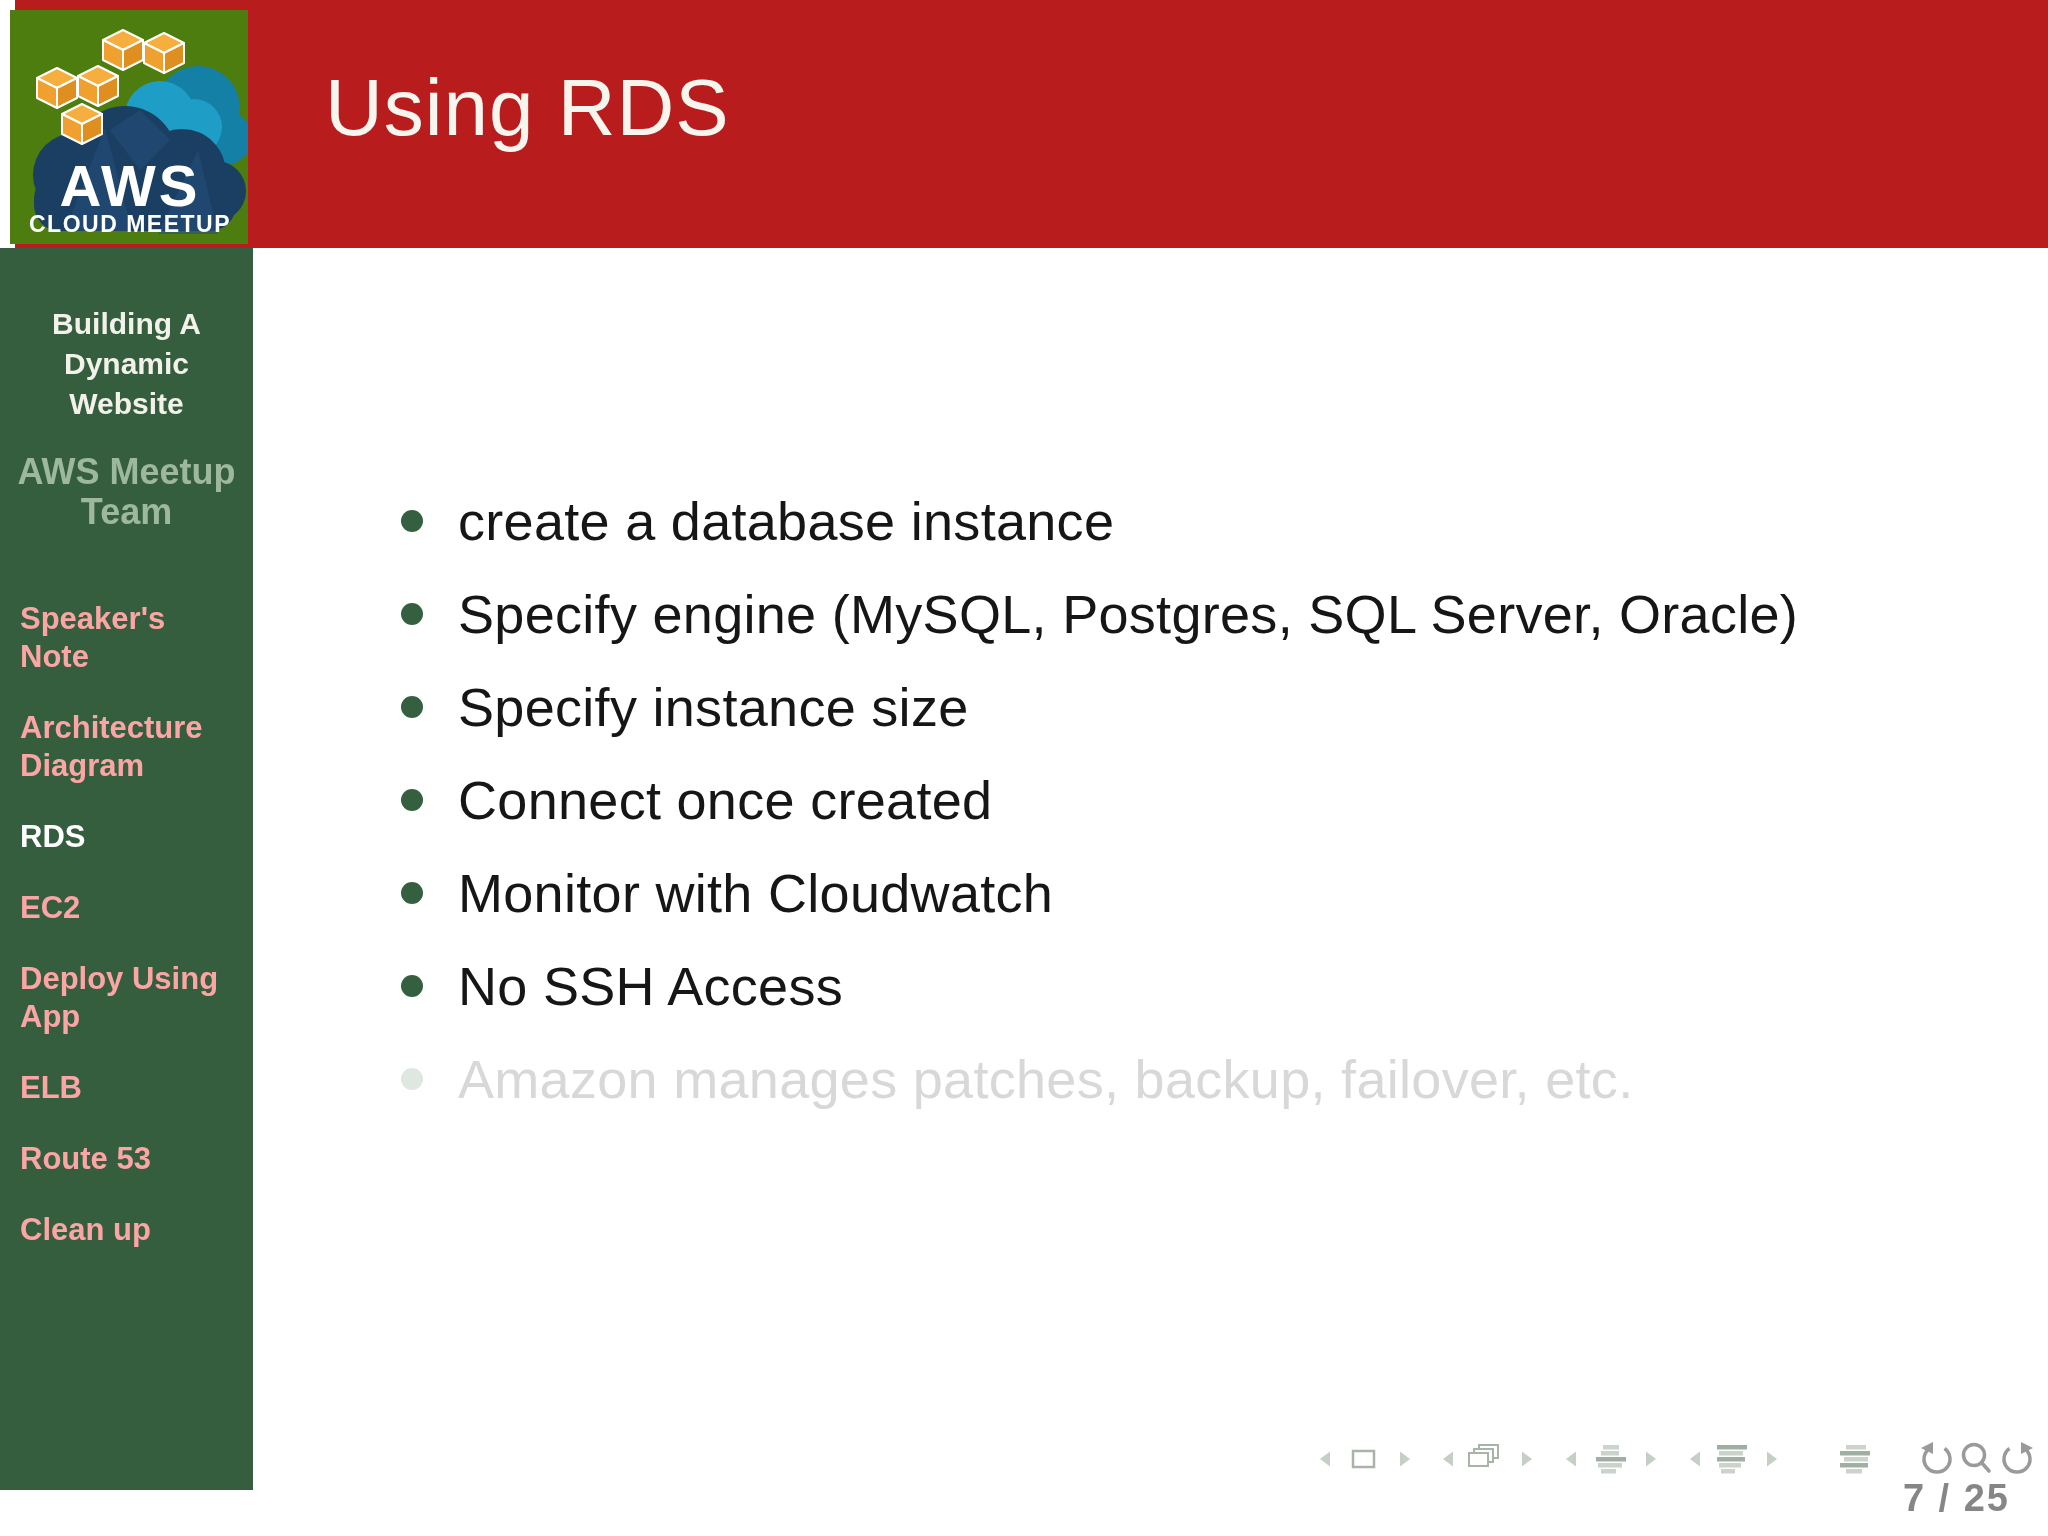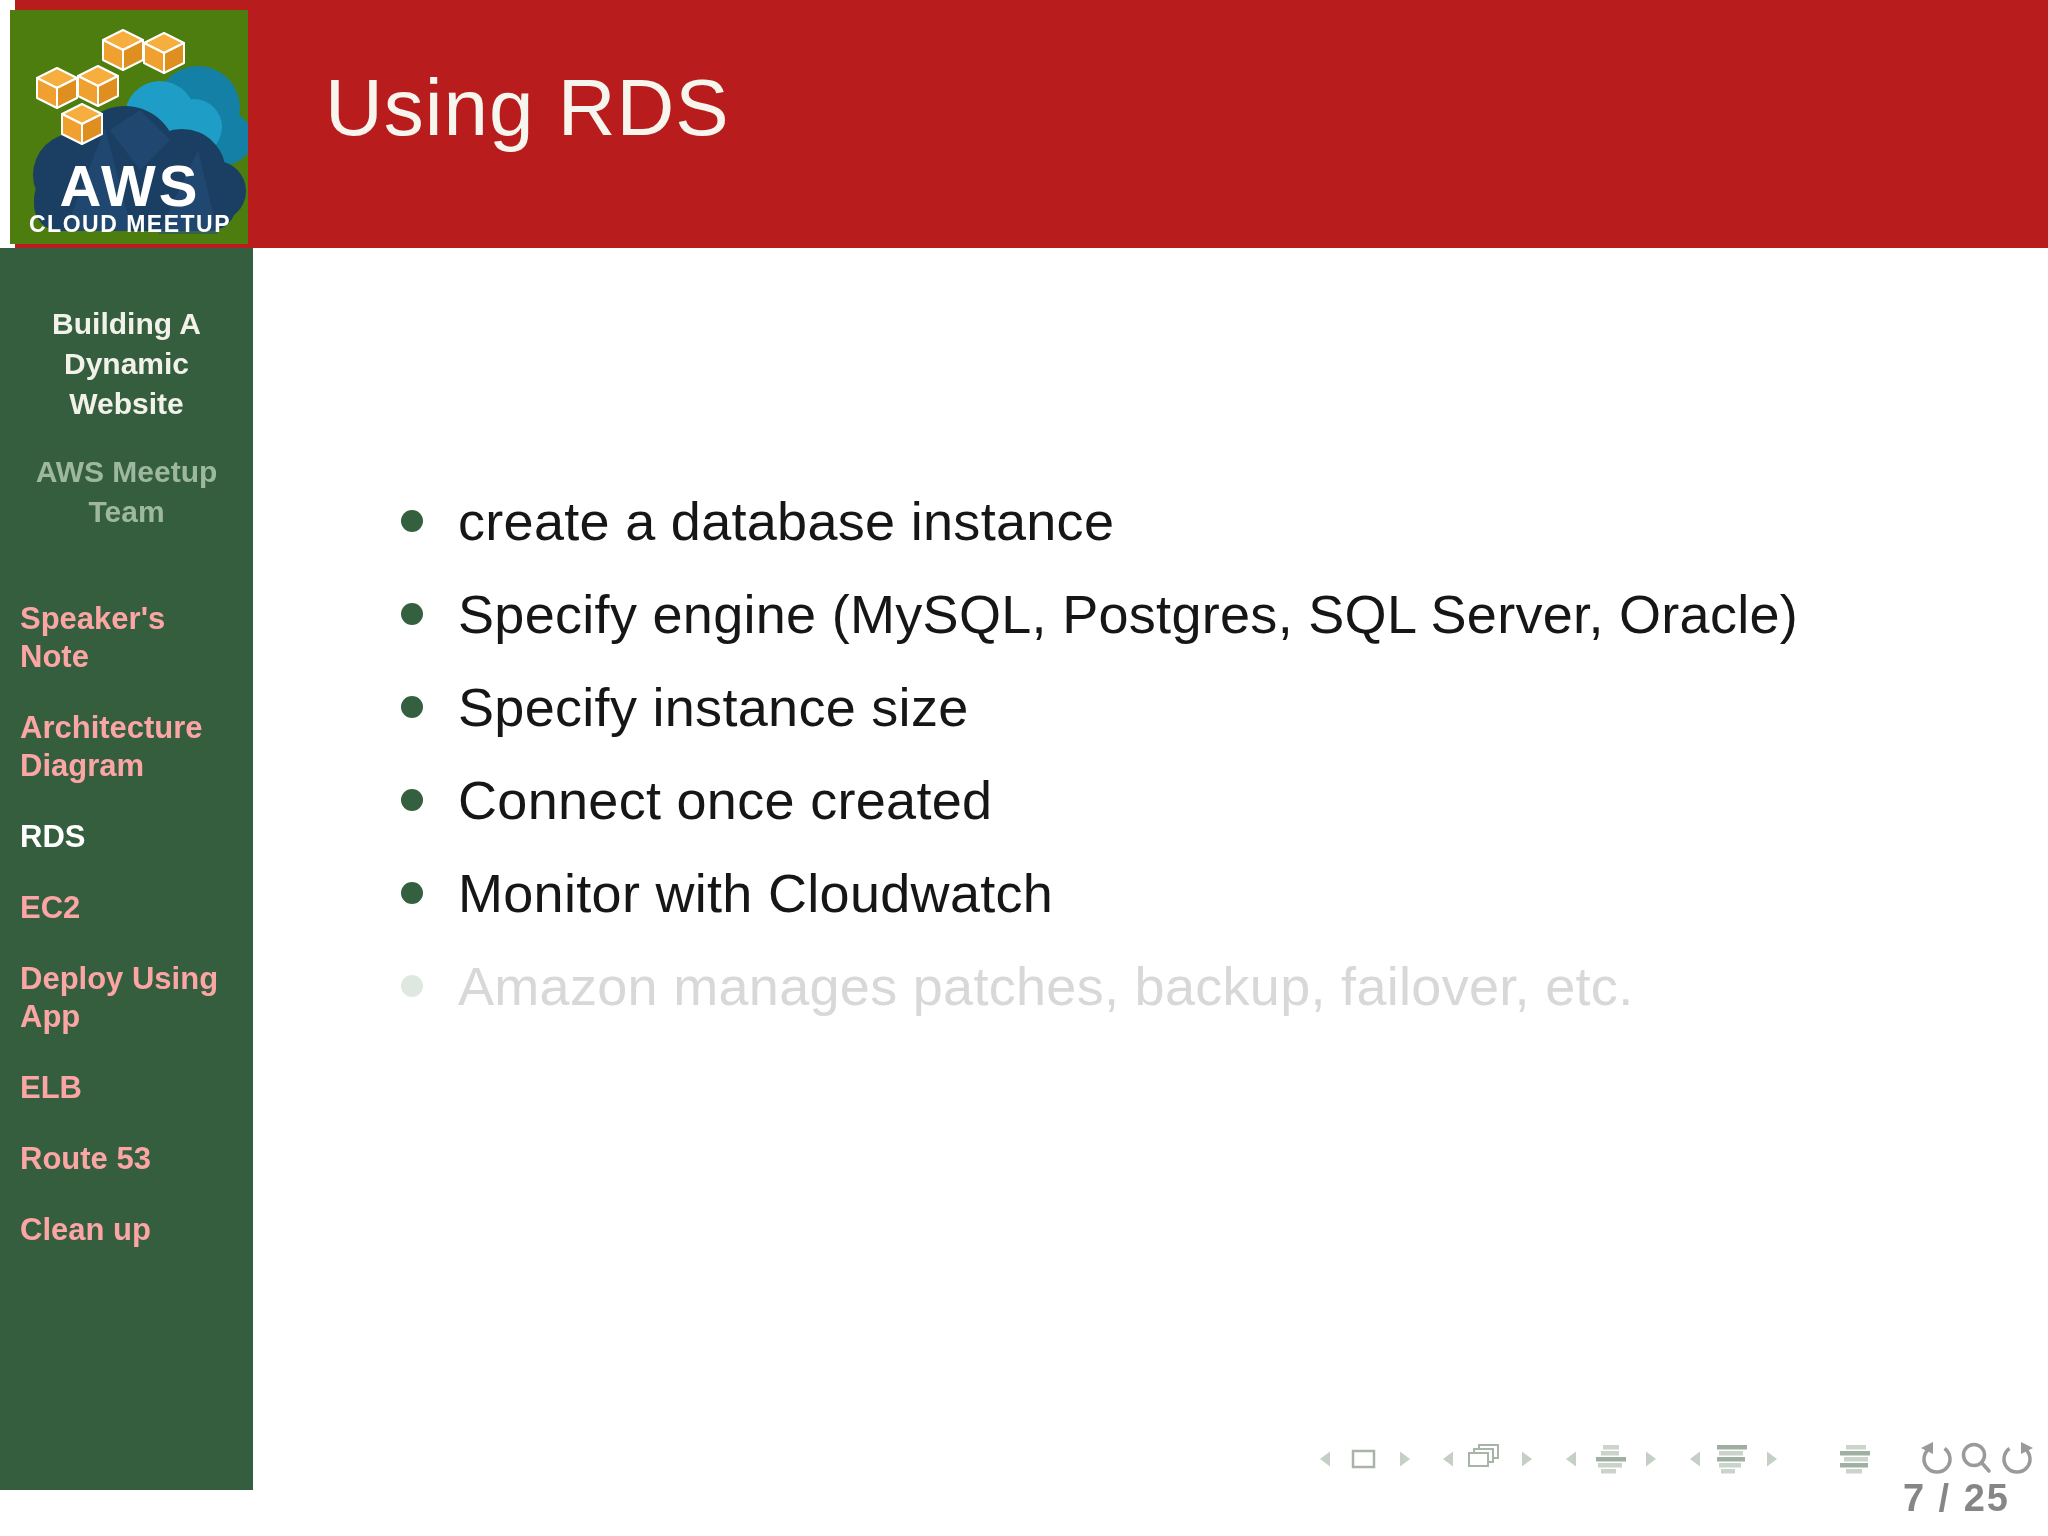--- a/index.html
+++ b/index.html
@@ -30,21 +30,21 @@
   
   .sidebar {
     position:absolute; left:0; top:248px; width:253px; height:1242px;
     background:#345E3E; box-sizing:border-box; padding-top:56px;
   }
   .pres-title {
     color:#F2F1EA; font-weight:700; font-size:30px; line-height:40px;
     text-align:center; padding:0 18px;
   }
   .author {
-    margin-top:28px; color:#9DB89F; font-weight:700; font-size:30px;
+    margin-top:28px; color:#9DB89F; font-weight:700; font-size:36px;
     line-height:40px; text-align:center; padding:0 14px;
   }
   .side-nav { margin:68px 0 0 0; padding:0 0 0 20px; list-style:none; }
   .side-nav li {
     max-width:205px; font-size:31px; line-height:38px; font-weight:700;
     color:#fca5a5; margin-bottom:33px; cursor:pointer;
   }
   .side-nav li.active { color:#FFFFFF; }
 
   
@@ -159,20 +159,21 @@
     </ul>
   </div>
 
   <div class="content">
     <ul class="bullets">
       <li>create a database instance</li>
       <li>Specify engine (MySQL, Postgres, SQL Server, Oracle)</li>
       <li>Specify instance size</li>
       <li>Connect once created</li>
       <li>Monitor with Cloudwatch</li>
+      <li>No SSH Access</li>
       <li class="dimmed">Amazon manages patches, backup, failover, etc.</li>
     </ul>
   </div>
 
   <svg class="nav-symbols" width="730" height="44" viewBox="0 0 730 44">
 
     <g>
       <polygon points="18,14.5 18,29.5 8,22" fill="#C6CFC6"></polygon>
     </g>
     <g>

